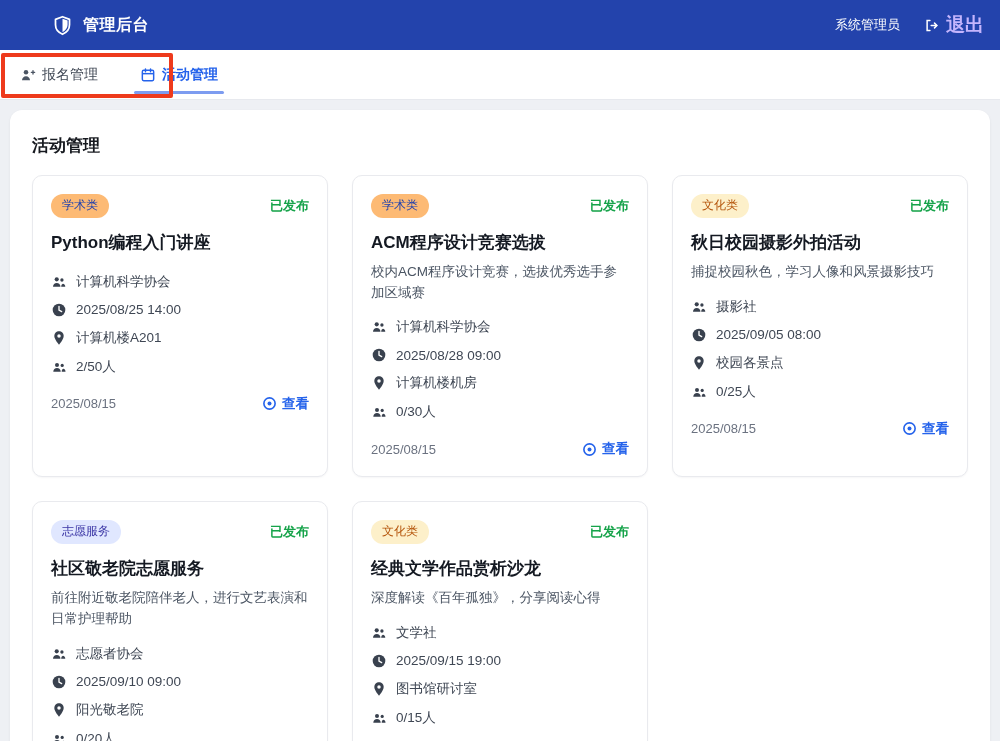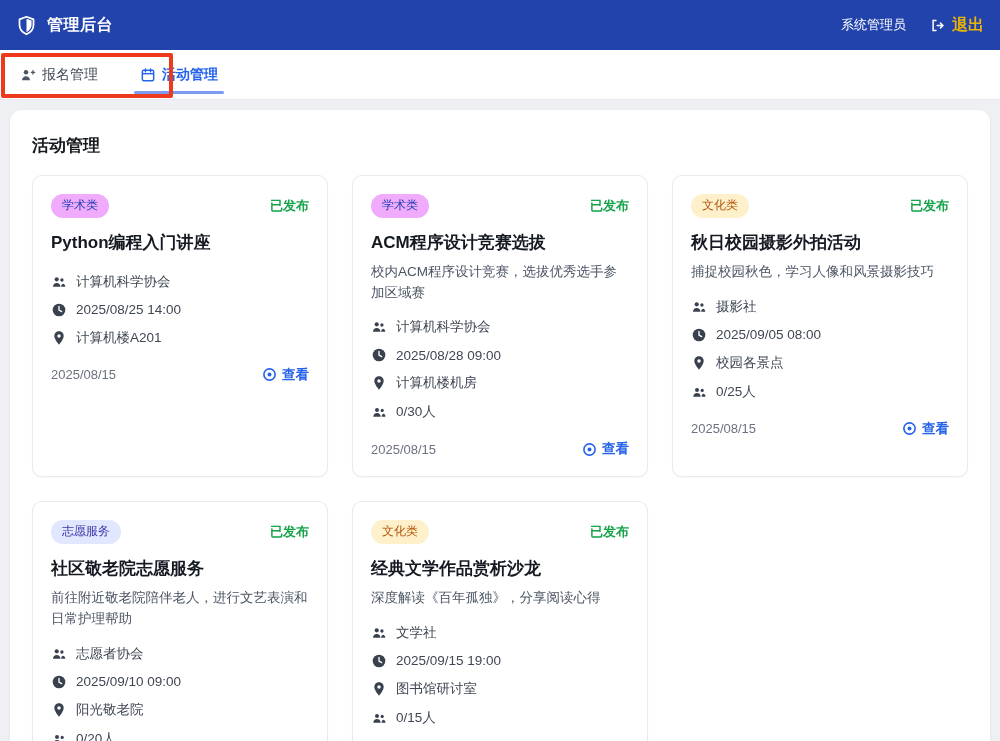--- a/index.html
+++ b/index.html
@@ -15,27 +15,27 @@
   html,body{margin:0;padding:0;}
   body{
     width:1000px;min-height:741px;background:var(--page-bg);
     font-family:"Liberation Sans","DejaVu Sans",sans-serif;
     position:relative;overflow:hidden;
   }
   
   .topbar{
     height:50px;background:var(--header-bg);color:#fff;
     display:flex;align-items:center;justify-content:space-between;
-    padding:0 16px 0 16px;
+    padding:0 16px 0 52px;
   }
   .brand{display:flex;align-items:center;gap:10px;}
   .brand-title{font-size:16px;font-weight:700;letter-spacing:.5px;}
   .topbar-right{display:flex;align-items:center;gap:24px;}
   .user-name{font-size:13px;}
-  .logout-btn{display:flex;align-items:center;gap:7px;font-size:16px;font-weight:600;cursor:pointer;background:none;border:none;color:#eab308;padding:0;font-family:inherit;}
+  .logout-btn{display:flex;align-items:center;gap:7px;font-size:19px;font-weight:600;cursor:pointer;background:none;border:none;color:#c4b5fd;padding:0;font-family:inherit;}
   
   .tabbar{
     height:50px;background:#fff;display:flex;align-items:stretch;
     padding-left:6px;border-bottom:1px solid #e7e9ee;
   }
   .tab{
     display:flex;align-items:center;gap:6px;padding:0 14px;margin-right:14px;
     font-size:14px;color:#3f4754;cursor:pointer;position:relative;background:none;border:none;font-family:inherit;
   }
   .tab.active{color:var(--tab-active);font-weight:600;}
@@ -57,21 +57,21 @@
   .page-title{font-size:17px;font-weight:700;color:#16191f;margin:0 0 18px;}
   .cards-grid{display:grid;grid-template-columns:repeat(3,1fr);gap:24px;}
   
   .card{
     background:#fff;border:1px solid #e9eaee;border-radius:10px;
     padding:18px;box-shadow:0 1px 2px rgba(16,24,40,.04);
     display:flex;flex-direction:column;
   }
   .card-head{display:flex;justify-content:space-between;align-items:center;}
   .badge{font-size:12px;padding:4px 11px;border-radius:999px;line-height:1.3;}
-  .badge-blue{background:#f0abfc;color:#1e40af;}
+  .badge-blue{background:#fdba74;color:#1e40af;}
   .badge-indigo{background:#e0e7ff;color:#3a35a5;}
   .badge-amber{background:#fdf0ca;color:#b45309;}
   .status{font-size:13px;color:var(--status-green);font-weight:bold;}
   .card-title{font-size:17px;font-weight:700;color:#141922;margin:13px 0 8px;}
   .card-desc{font-size:13.5px;color:#4b5563;line-height:1.55;margin:0 0 4px;}
   .meta-row{display:flex;align-items:center;gap:9px;margin-top:11px;font-size:13.5px;color:#3f4754;}
   .meta-row svg{flex:none;}
   .card-footer{display:flex;justify-content:space-between;align-items:center;margin-top:19px;}
   .card-date{font-size:13px;color:#6b7280;}
   .view-link{display:flex;align-items:center;gap:5px;font-size:13.5px;color:var(--link-blue);font-weight:600;cursor:pointer;background:none;border:none;padding:0;font-family:inherit;}
@@ -165,20 +165,31 @@
       <div class="meta-row">
         <span style="display:flex;">
           <svg width="16" height="16" viewBox="0 0 24 24">
             <path d="M12 2c-3.9 0-7 3.1-7 7 0 5.3 7 13 7 13s7-7.7 7-13c0-3.9-3.1-7-7-7z" fill="#39414e"></path>
             <circle cx="12" cy="9" r="2.6" fill="#fff"></circle>
           </svg>
         </span>
         <span>计算机楼A201</span>
       </div>
 
+      <div class="meta-row">
+        <span style="display:flex;">
+          <svg width="16" height="16" viewBox="0 0 24 24">
+            <circle cx="9" cy="9" r="3" fill="#39414e"></circle>
+            <path d="M3.4 19c0-3 2.5-5.4 5.6-5.4s5.6 2.4 5.6 5.4z" fill="#39414e"></path>
+            <circle cx="16.8" cy="9.6" r="2.4" fill="#39414e"></circle>
+            <path d="M16 19c.1-1.9 1-3.9 2.7-4.2 1.5.4 2.7 1.7 3 3.3l.1.9z" fill="#39414e"></path>
+          </svg>
+        </span>
+        <span>2/50人</span>
+      </div>
 
       <div class="card-footer">
         <span class="card-date">2025/08/15</span>
         <button class="view-link">
           <span style="display:flex;">
             <svg width="15" height="15" viewBox="0 0 24 24">
               <circle cx="12" cy="12" r="9" fill="none" stroke="#2563eb" stroke-width="2.6"></circle>
               <circle cx="12" cy="12" r="3.2" fill="#2563eb"></circle>
             </svg>
           </span>

